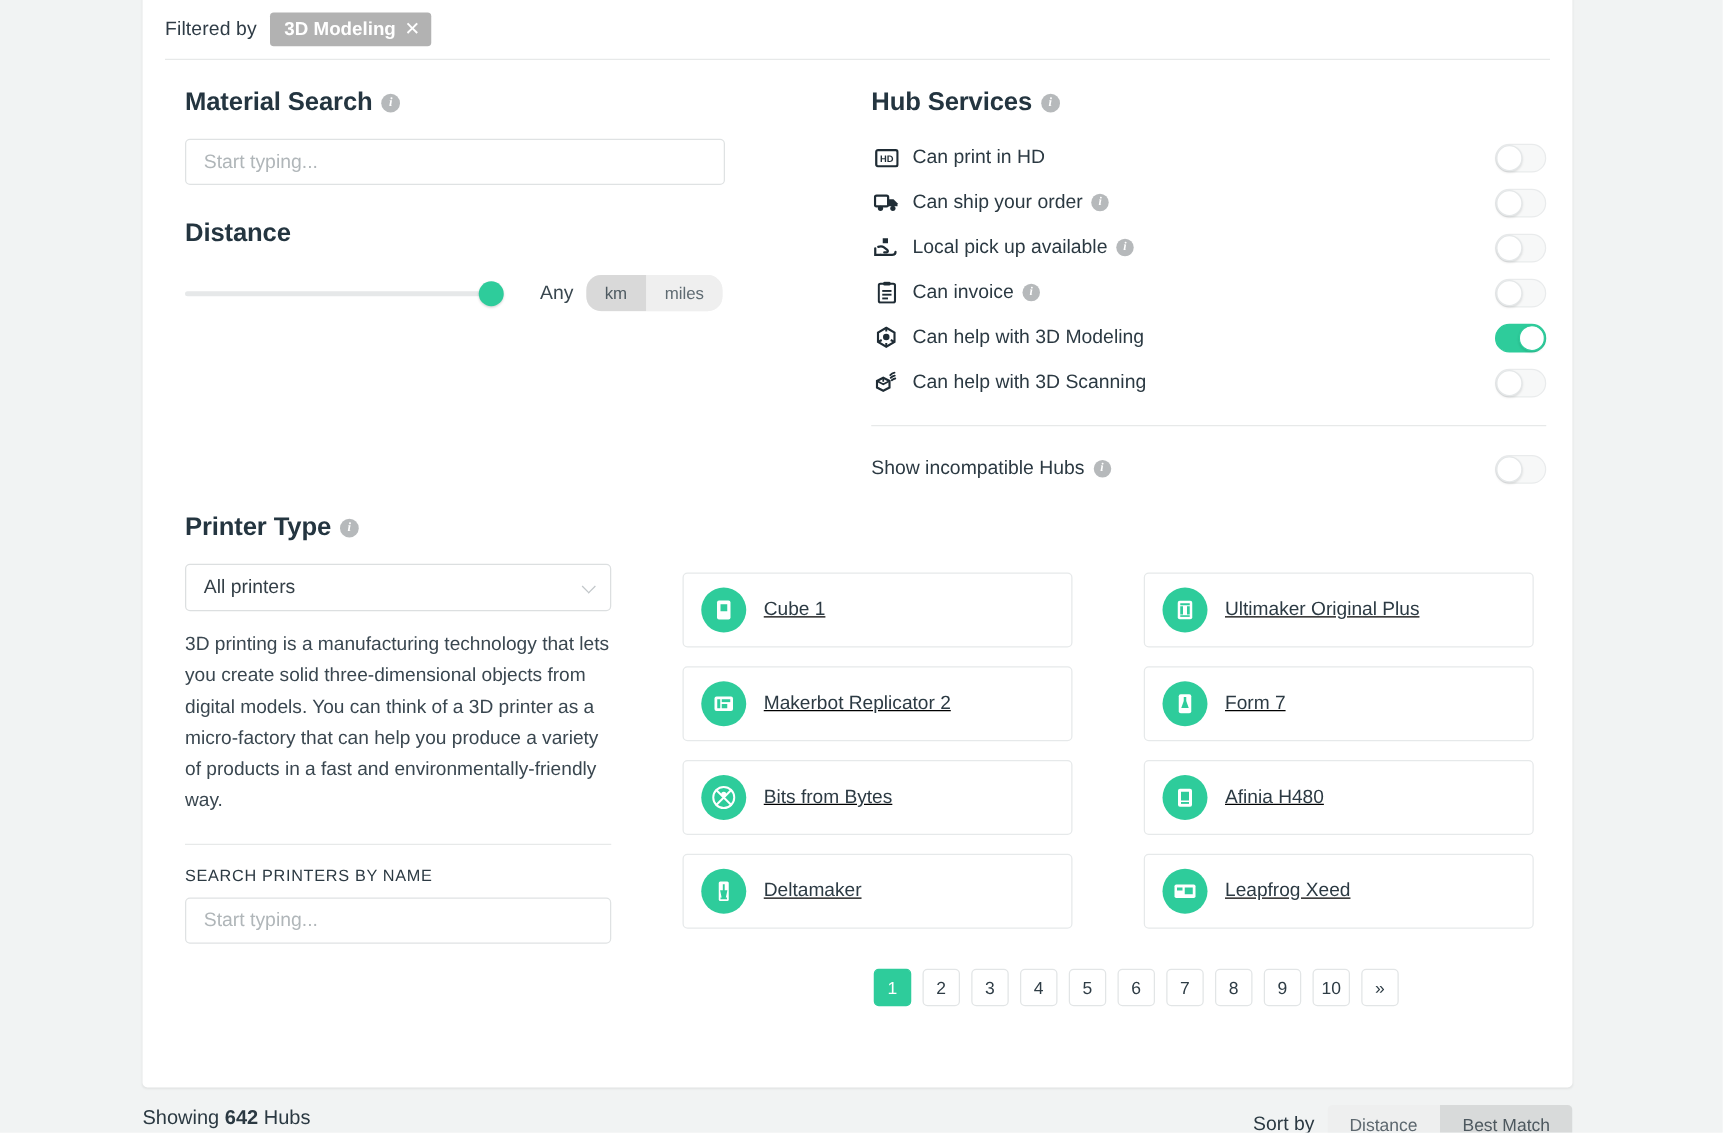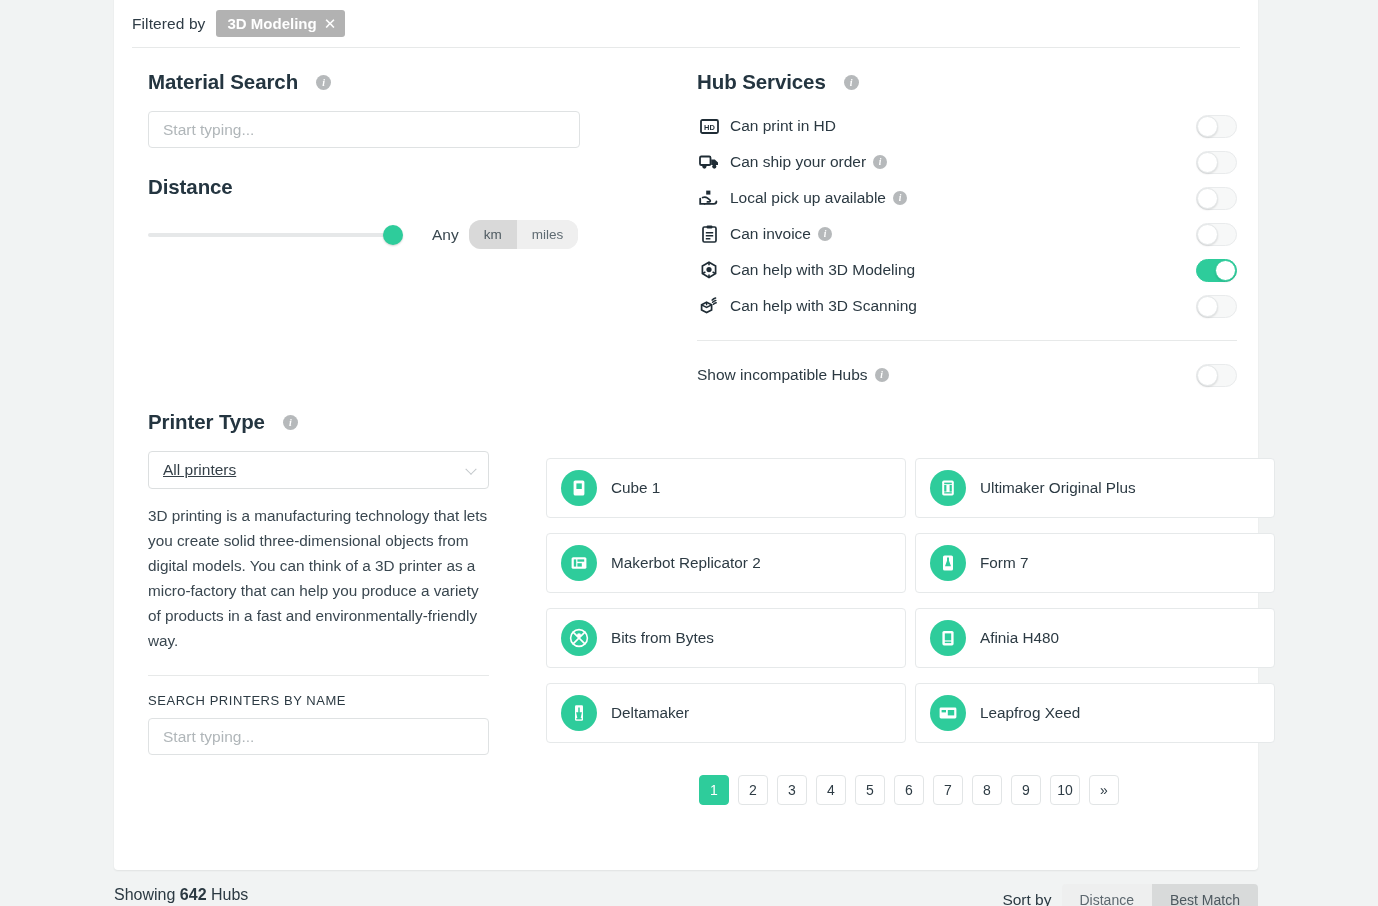--- a/index.html
+++ b/index.html
@@ -37,21 +37,21 @@
     height: 27px; padding: 0 9px 0 11px;
     display: inline-flex; align-items: center; gap: 7px;
     font-size: 15px; font-weight: 600;
     cursor: pointer;
   }
   .chip-x { font-size: 15px; font-weight: 500; line-height: 1; }
 
   
   h2.sec {
     font-size: 20.5px; font-weight: 700; color: #243540;
-    display: flex; align-items: center; gap: 18px;
+    display: flex; align-items: center; gap: 7px;
     letter-spacing: -.1px;
   }
   .info {
     width: 15px; height: 15px; border-radius: 50%;
     background: #b6b9bb; color: #fff;
     font-size: 10px; font-style: italic; font-weight: 700;
     font-family: "Liberation Serif", serif;
     display: inline-flex; align-items: center; justify-content: center;
     cursor: pointer; flex: none;
   }
@@ -135,21 +135,21 @@
   .incompat .svc-label { font-size: 15.5px; }
 
   
   .printer-sec { position: absolute; left: 34px; top: 420px; width: 1090px; }
   .pt-left { position: absolute; left: 0; top: 0; width: 345px; }
   .select {
     margin-top: 17px; position: relative;
     width: 341px; height: 38px;
     border: 1px solid #dcdfe0; border-radius: 4px; background: #fff;
     display: flex; align-items: center; padding: 0 14px;
-    font-size: 15.5px; color: #343f47; cursor: pointer; text-decoration: underline;
+    font-size: 15.5px; color: #343f47; cursor: pointer;
   }
   .chev {
     position: absolute; right: 13px; top: 50%; transform: translateY(-60%) rotate(45deg);
     width: 8px; height: 8px;
     border-right: 1.6px solid #c2c7ca; border-bottom: 1.6px solid #c2c7ca;
   }
   .blurb {
     margin-top: 14px; width: 341px;
     font-size: 15.3px; line-height: 25px; color: #3a4750;
   }
@@ -162,24 +162,25 @@
 
   
   .pt-grid {
     position: absolute; left: 398px; top: 48px;
     width: 726px;
     display: grid; grid-template-columns: 181px 181px;
     grid-auto-rows: 60px;
     column-gap: 188px; row-gap: 15px;
   }
   .pcard {
-    width: 360px; height: 60px;
+    width: 312px; height: 60px;
     border: 1px solid #e6e9ea; border-radius: 4px; background: #fff;
     display: flex; align-items: center; padding: 0 14px;
     cursor: pointer;
+    text-decoration: underline;
   }
   .pcard-ico {
     width: 36px; height: 36px; border-radius: 50%;
     background: #2ecc9b; flex: none;
     display: flex; align-items: center; justify-content: center;
     margin-right: 14px; color: #fff;
   }
   .pcard-name { font-size: 15.3px; color: #2c3a43; }
 
   

